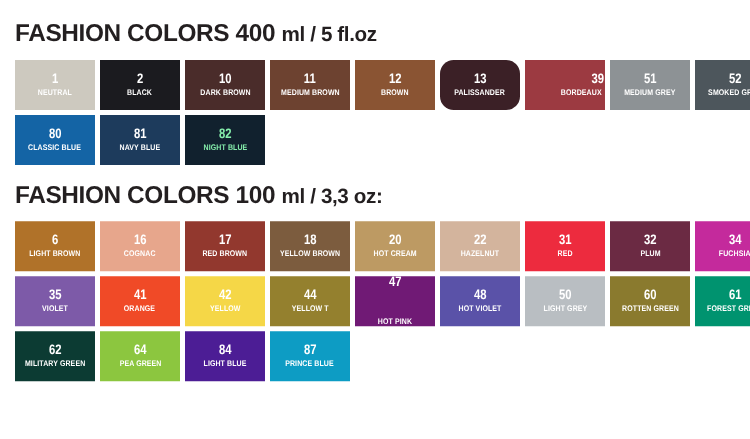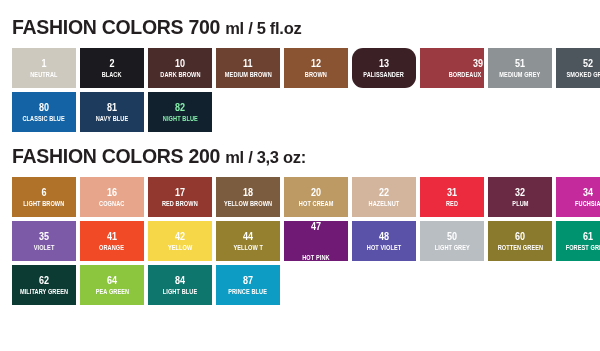--- a/index.html
+++ b/index.html
@@ -76,21 +76,21 @@
   }
 </style>
 </head>
 <body>
 
 <div class="page">
 
   <div class="section">
     <div class="section-title" id="standard-title">
       <span>FASHION COLORS</span>
-      <span class="amount">700</span>
+      <span class="amount">400</span>
       <span class="unit">ml / 5 fl.oz</span>
     </div>
     <div class="swatch-grid" id="standard-grid">
         <div class="swatch" style="background: rgb(205, 201, 191); color: rgb(255, 255, 255);">
           <div class="swatch-number">1</div>
           <div class="swatch-name">NEUTRAL</div>
         </div>
         <div class="swatch" style="background: rgb(27, 27, 31); color: rgb(255, 255, 255);">
           <div class="swatch-number">2</div>
           <div class="swatch-name">BLACK</div>
@@ -134,21 +134,21 @@
         <div class="swatch" style="background: rgb(17, 33, 46); color: #86efac;">
           <div class="swatch-number">82</div>
           <div class="swatch-name">NIGHT BLUE</div>
         </div>
       </div>
   </div>
 
   <div class="section">
     <div class="section-title" id="fashion-title">
       <span>FASHION COLORS</span>
-      <span class="amount">200</span>
+      <span class="amount">100</span>
       <span class="unit">ml / 3,3 oz:</span>
     </div>
     <div class="swatch-grid" id="fashion-grid">
         <div class="swatch" style="background: rgb(176, 114, 41); color: rgb(255, 255, 255);">
           <div class="swatch-number">6</div>
           <div class="swatch-name">LIGHT BROWN</div>
         </div>
         <div class="swatch" style="background: rgb(231, 166, 140); color: rgb(255, 255, 255);">
           <div class="swatch-number">16</div>
           <div class="swatch-name">COGNAC</div>
@@ -218,21 +218,21 @@
           <div class="swatch-name">FOREST GREEN</div>
         </div>
         <div class="swatch" style="background: rgb(12, 59, 51); color: rgb(255, 255, 255);">
           <div class="swatch-number">62</div>
           <div class="swatch-name">MILITARY GREEN</div>
         </div>
         <div class="swatch" style="background: rgb(140, 198, 63); color: rgb(255, 255, 255);">
           <div class="swatch-number">64</div>
           <div class="swatch-name">PEA GREEN</div>
         </div>
-        <div class="swatch" style="background: #0f766e; color: rgb(255, 255, 255);">
+        <div class="swatch" style="background: #4c1d95; color: rgb(255, 255, 255);">
           <div class="swatch-number">84</div>
           <div class="swatch-name">LIGHT BLUE</div>
         </div>
         <div class="swatch" style="background: rgb(13, 156, 196); color: rgb(255, 255, 255);">
           <div class="swatch-number">87</div>
           <div class="swatch-name">PRINCE BLUE</div>
         </div>
       </div>
   </div>
 

